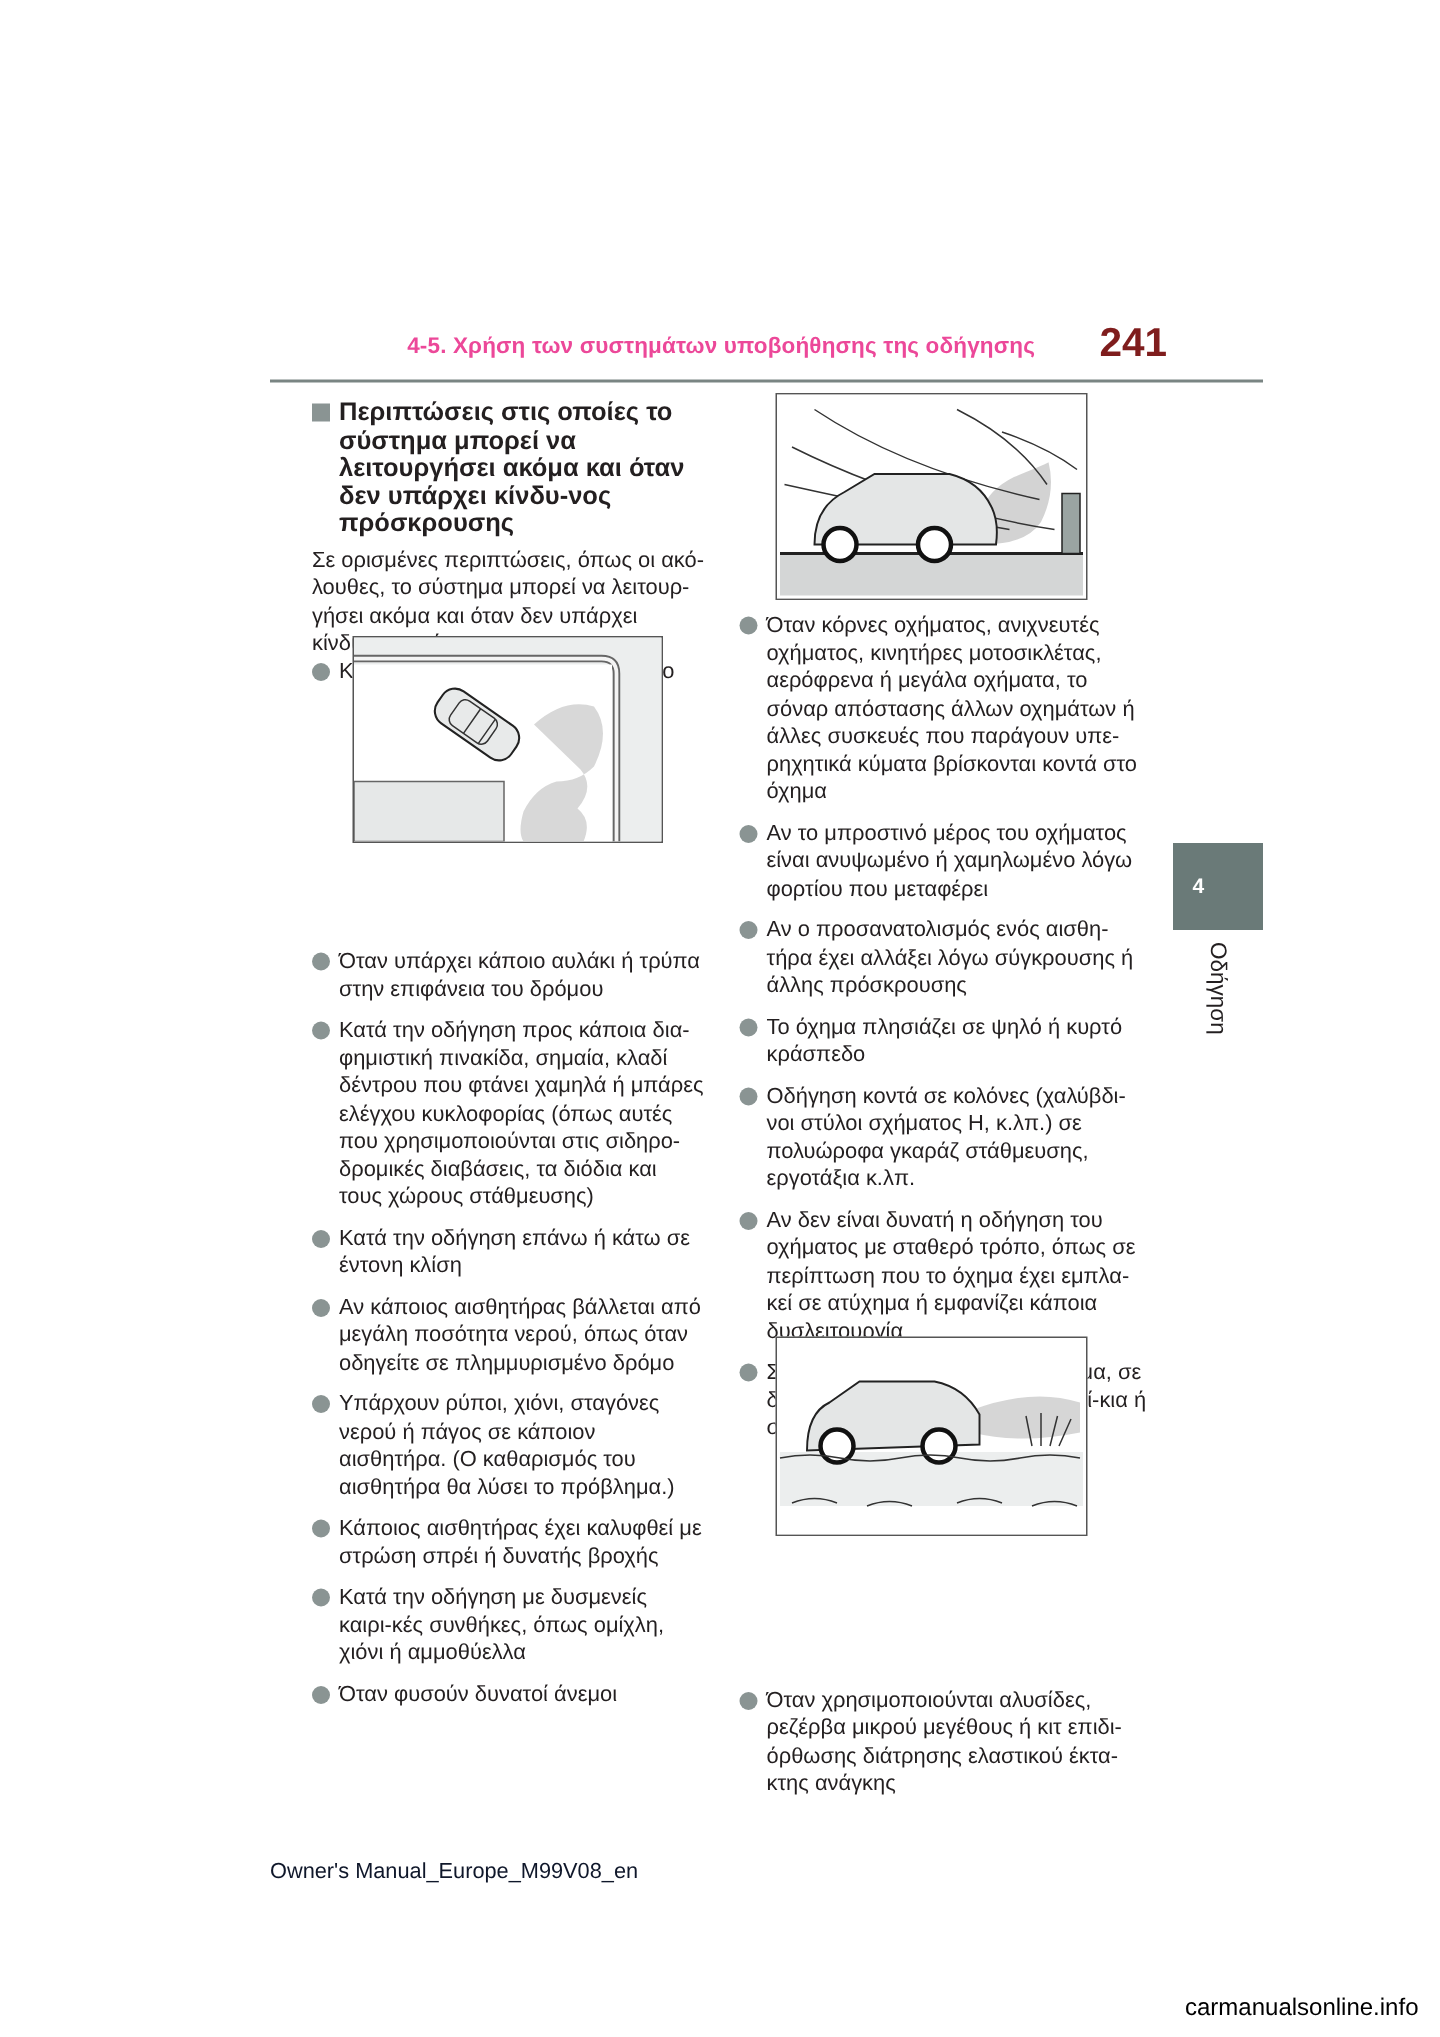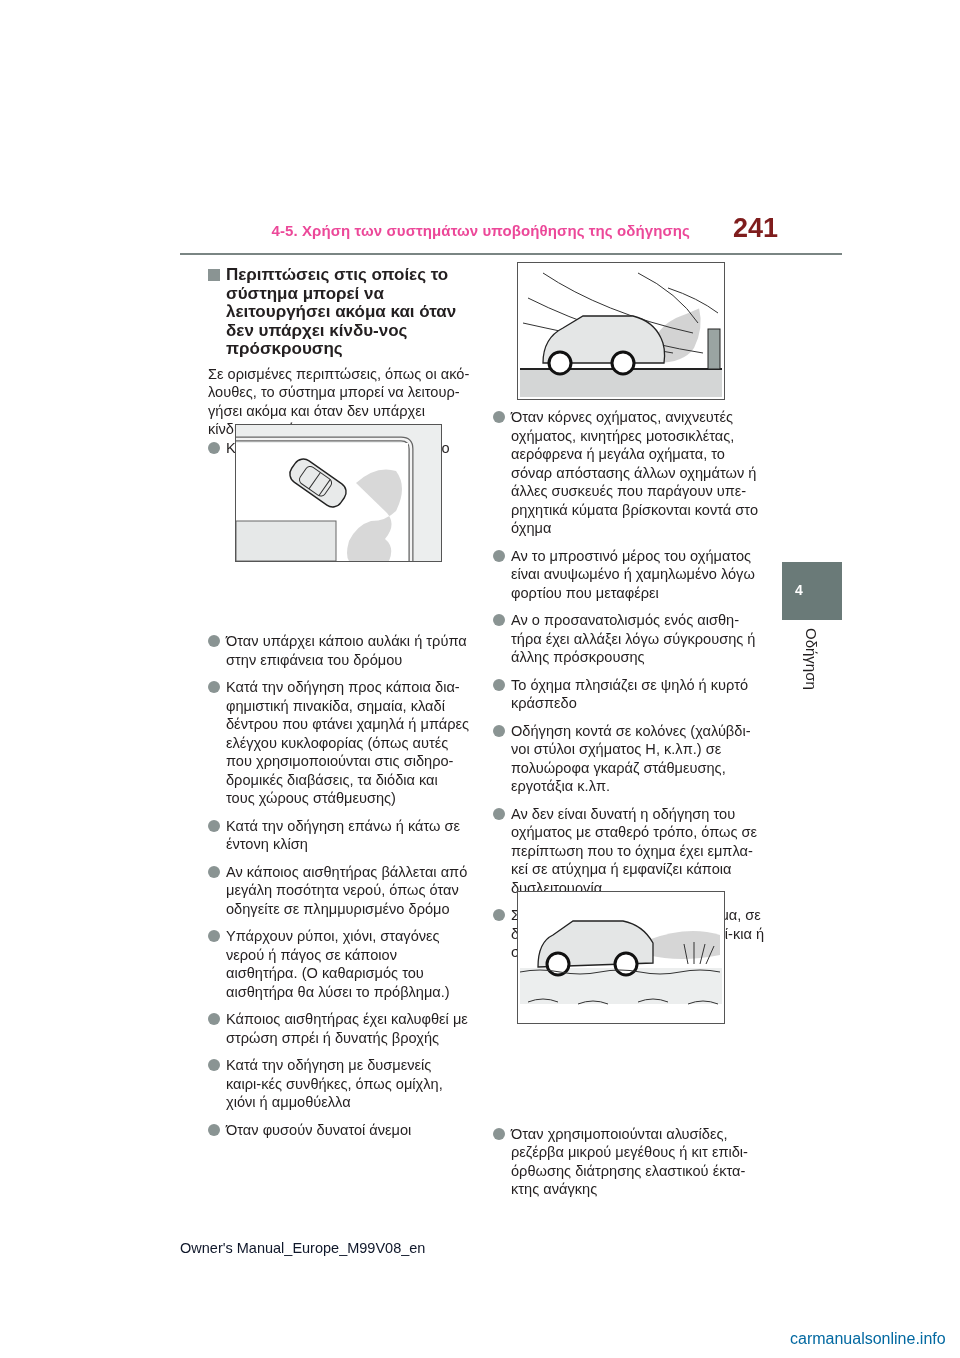--- a/index.html
+++ b/index.html
@@ -14,21 +14,21 @@
   .col-left{left:208px;top:266px;width:262px;}
   .col-right{left:493px;top:408px;width:275px;}
   .heading{position:relative;padding-left:18px;font-weight:bold;font-size:17px;line-height:18.5px;margin-bottom:6px;}
   .sq{position:absolute;left:0;top:3px;width:12px;height:12px;background:#8a9493;}
   .para{font-size:14.6px;line-height:18.5px;margin-bottom:0;}
   .bullet{position:relative;padding-left:18px;font-size:14.6px;line-height:18.5px;margin-bottom:9px;}
   .dot{position:absolute;left:0;top:3px;width:12px;height:12px;border-radius:50%;background:#8a9493;}
   .fig{position:absolute;border:1px solid #555;background:#fff;}
   .fig svg{display:block;}
   .footer{position:absolute;left:180px;top:1240px;font-size:14.5px;color:#0f172a;}
-  .watermark{position:absolute;left:790px;top:1330px;font-size:16px;color:#0369a1;}
+  .watermark{position:absolute;left:790px;top:1330px;font-size:16px;color:#000000;}
 </style>
 </head>
 <body>
 
 <div class="hdr-title">4-5. Χρήση των συστημάτων υποβοήθησης της οδήγησης</div>
 <div class="hdr-page">241</div>
 <div class="hdr-rule"></div>
 
 <div class="side-tab">
   <span class="side-tab-num">4</span>

